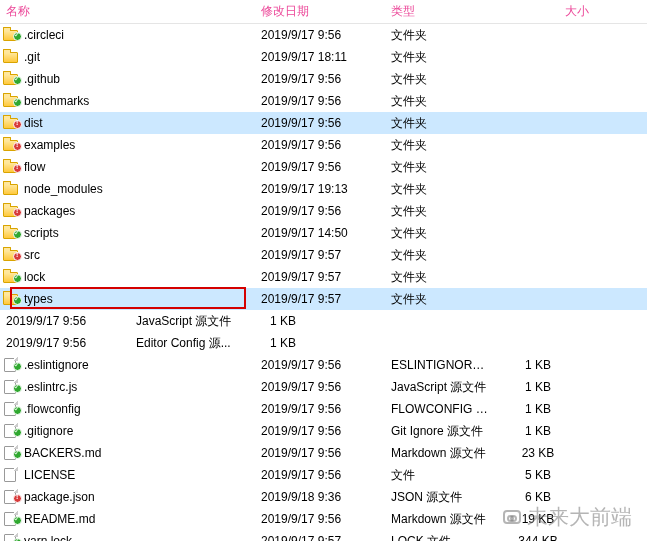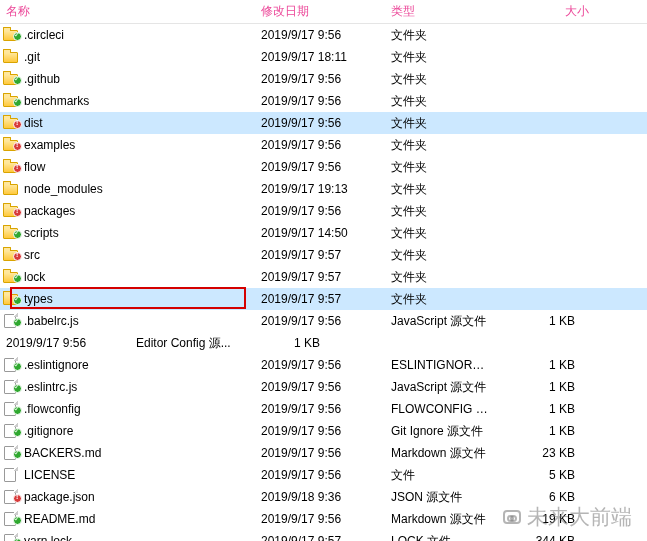--- a/index.html
+++ b/index.html
@@ -34,21 +34,21 @@
   display: flex;
   height: 22px;
   align-items: center;
   position: relative;
 }
 .row.selected { background: #cce8ff; }
 .row .cell { padding: 0 6px; white-space: nowrap; overflow: hidden; text-overflow: ellipsis; }
 .row .cell-name { width: 255px; display: flex; align-items: center; padding-left: 2px; }
 .row .cell-date { width: 130px; }
 .row .cell-type { width: 110px; }
-.row .cell-size { width: 100px; text-align: right; padding-right: 20px; }
+.row .cell-size { width: 100px; text-align: center; padding-right: 20px; }
 .icon {
   width: 16px; height: 16px; margin-right: 6px; flex-shrink: 0;
   display: inline-flex; align-items: center; justify-content: center;
   position: relative;
 }
 .folder-icon {
   background: linear-gradient(#ffe79c, #ffc93c);
   border: 1px solid #d9a400;
   border-radius: 1px;
   width: 15px; height: 11px;
@@ -274,27 +274,20 @@
           <span class="badge green"></span>
         </span>
         <span>types</span>
       </div>
       <div class="cell cell-date">2019/9/17 9:57</div>
       <div class="cell cell-type">文件夹</div>
       <div class="cell cell-size"></div>
       <div class="highlight-box" style="left: 10px; top: -1px; width: 236px; height: 22px;"></div>
     </div>
     <div class="row">
-      <div class="cell cell-name">
-        <span class="icon">
-          <span class="file-icon"></span>
-          <span class="badge green"></span>
-        </span>
-        <span>.babelrc.js</span>
-      </div>
       <div class="cell cell-date">2019/9/17 9:56</div>
       <div class="cell cell-type">JavaScript 源文件</div>
       <div class="cell cell-size">1 KB</div>
     </div>
     <div class="row">
       <div class="cell cell-date">2019/9/17 9:56</div>
       <div class="cell cell-type">Editor Config 源...</div>
       <div class="cell cell-size">1 KB</div>
     </div>
     <div class="row">

